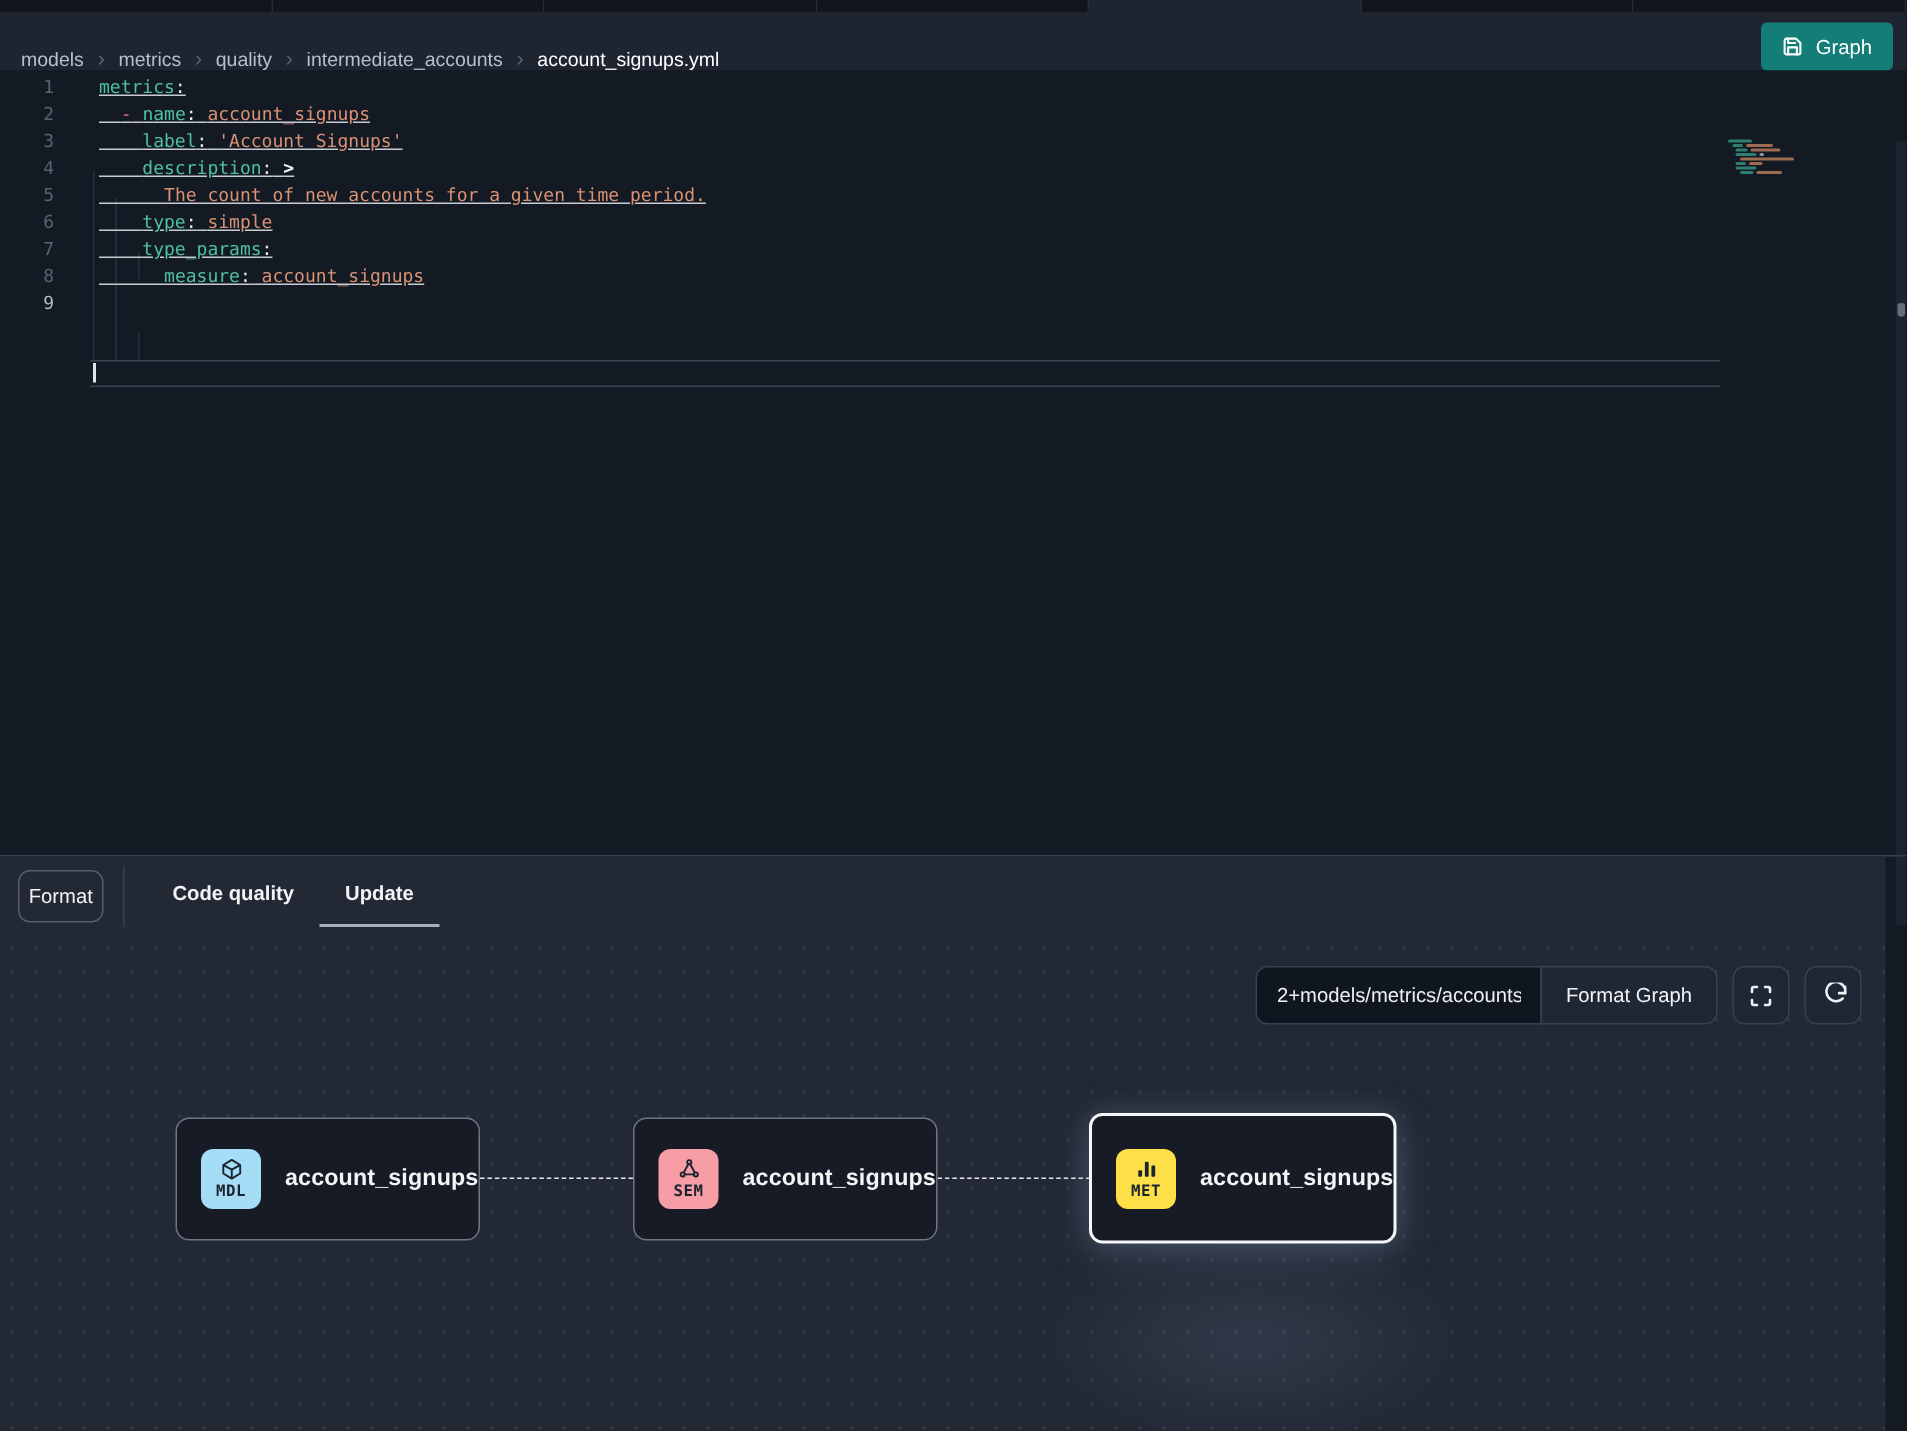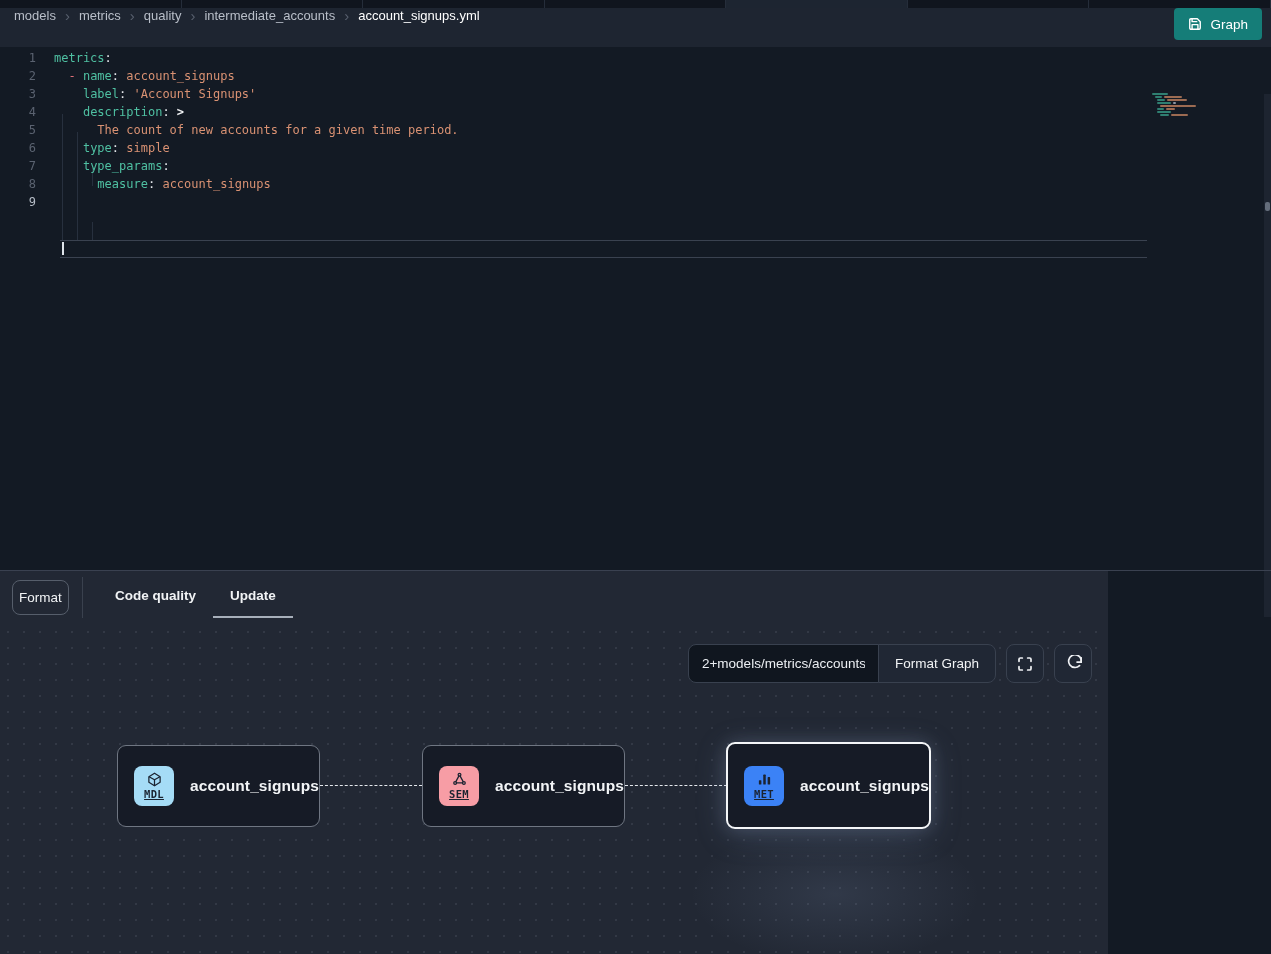--- a/index.html
+++ b/index.html
@@ -5,34 +5,34 @@
   html,body{margin:0;padding:0;background:#0e131b;}
   *{box-sizing:border-box;}
   .app{position:relative;width:1271px;height:954px;background:#131a24;font-family:"Liberation Sans",sans-serif;overflow:hidden;}
 
   
   .top-strip{position:absolute;left:0;top:0;width:1271px;height:8px;background:#0f141d;display:flex;}
   .top-strip .seg{flex:1;border-right:1px solid #252d3a;background:#10151e;}
   .top-strip .seg.active{background:#1d2531;}
 
   
-  .crumb-bar{position:absolute;left:0;top:8px;width:1271px;height:39px;background:#1e2531;display:flex;align-items:flex-start;padding:0 9px 0 14px;}
+  .crumb-bar{position:absolute;left:0;top:8px;width:1271px;height:39px;background:#1e2531;display:flex;align-items:flex-end;padding:0 9px 0 14px;}
   .breadcrumb{display:flex;align-items:center;font-size:13px;color:#b9bfc9;flex:1;min-width:0;}
   .bc-item{cursor:pointer;white-space:nowrap;}
   .bc-item.last{color:#ffffff;}
   .bc-sep{color:#58606e;margin:0 9px;font-size:15px;line-height:1;}
   .save-btn{display:flex;align-items:center;gap:8px;background:#157d78;color:#fff;border:none;border-radius:4px;height:32px;padding:0 14px;font-size:13.5px;font-family:inherit;cursor:pointer;}
   .save-btn svg{display:block;}
 
   
   .editor{position:absolute;left:0;top:47px;width:1271px;height:523px;background:#131a24;font-family:"DejaVu Sans Mono",monospace;font-size:12px;line-height:18px;}
   .gutter{position:absolute;left:0;top:2px;width:36px;text-align:right;color:#5a6270;user-select:none;}
   .gutter .ln{height:18px;}
   .gutter .ln.active{color:#b6bdc7;}
-  .code{position:absolute;left:54px;top:2px;white-space:pre;color:#c8ccd2;}
+  .code{position:absolute;left:66px;top:2px;white-space:pre;color:#c8ccd2;text-decoration:underline;}
   .code .cl{height:18px;}
   .tk-key{color:#4fc0a2;}
   .tk-val{color:#da9273;}
   .tk-dash{color:#df6f77;}
   .tk-pun{color:#e4e7eb;}
   .tk-op{color:#f2f4f6;font-weight:bold;}
   .guide{position:absolute;width:1px;background:#27303e;}
   .cur-line{position:absolute;left:60px;top:193px;width:1087px;height:18px;border-top:1px solid #3a4250;border-bottom:1px solid #3a4250;}
   .cursor{position:absolute;left:62px;top:195px;width:1.5px;height:13px;background:#dfe4ea;}
 
@@ -44,21 +44,21 @@
   .mm.o{background:#9c6b52;}
   .mm.w{background:#8d96a3;}
 
   
   .vscroll{position:absolute;left:1264px;top:47px;width:7px;height:523px;background:#1d2430;}
   .vthumb{position:absolute;left:1px;top:108px;width:5px;height:9px;background:#646d7b;border-radius:2px;}
 
   .h-divider{position:absolute;left:0;top:570px;width:1271px;height:1px;background:#3a4150;}
 
   
-  .bottom{position:absolute;left:0;top:571px;width:1108px;height:383px;background:#222834;}
+  .bottom{position:absolute;left:0;top:571px;width:1257px;height:383px;background:#222834;}
   .format-btn{position:absolute;left:12px;top:9px;width:57px;height:35px;background:transparent;border:1px solid #565e6b;border-radius:8px;color:#f1f3f5;font-size:13.5px;font-family:inherit;cursor:pointer;}
   .v-divider{position:absolute;left:82px;top:6px;width:1px;height:41px;background:#3a414e;}
   .tabs{position:absolute;left:113px;top:0;height:53px;display:flex;}
   .tab{position:relative;height:49px;display:flex;align-items:center;padding:0 17px;color:#f1f3f5;font-size:13.5px;font-weight:bold;cursor:pointer;}
   .tab:first-child{padding:0 2px;}
   .tab.active{margin-left:15px;}
   .tab.active::after{content:"";position:absolute;left:0;right:0;bottom:2px;height:2.5px;background:#a7afba;}
 
   
   .graph{position:absolute;left:0;top:53px;right:0;bottom:0;background-image:radial-gradient(rgba(190,200,218,0.10) 1px,transparent 1.2px);background-size:16px 16px;}
@@ -70,24 +70,24 @@
   .icon-btn:first-of-type{margin-left:17px;}
   .icon-btn svg{display:block;}
 
   .edge{position:absolute;height:0;border-top:1.5px dashed #e6e9ee;}
   .glow{position:absolute;left:670px;top:190px;width:330px;height:160px;background:radial-gradient(ellipse at center,rgba(150,172,212,0.13),transparent 62%);pointer-events:none;}
 
   .node{position:absolute;width:203px;height:82px;background:#161b26;border:1px solid #6f7682;border-radius:9px;display:flex;align-items:center;padding-left:16px;cursor:pointer;}
   .node.selected{width:205px;height:87px;border:2px solid #f4f6f8;box-shadow:0 6px 30px rgba(120,140,180,0.28),0 0 18px rgba(200,215,240,0.14);}
   .badge{width:40px;height:40px;border-radius:8px;display:flex;flex-direction:column;align-items:center;justify-content:center;color:#1b2330;flex:none;}
   .badge svg{display:block;margin-bottom:1px;}
-  .badge .bl{font-size:10.5px;font-weight:bold;font-family:"DejaVu Sans Mono",monospace;letter-spacing:0.3px;text-decoration:underline;}
+  .badge .bl{font-size:10.5px;font-weight:bold;font-family:"DejaVu Sans Mono",monospace;letter-spacing:0.3px;}
   .badge.mdl{background:#a5dcf6;}
   .badge.sem{background:#f79da5;}
-  .badge.met{background:#3b82f6;}
+  .badge.met{background:#fde047;}
   .node-label{margin-left:16px;color:#f2f4f6;font-size:15.5px;font-weight:bold;letter-spacing:0.1px;}
 </style>
 </head>
 <body>
 
 <div class="app">
 
   <div class="top-strip">
       <div class="seg"></div>
       <div class="seg"></div>

